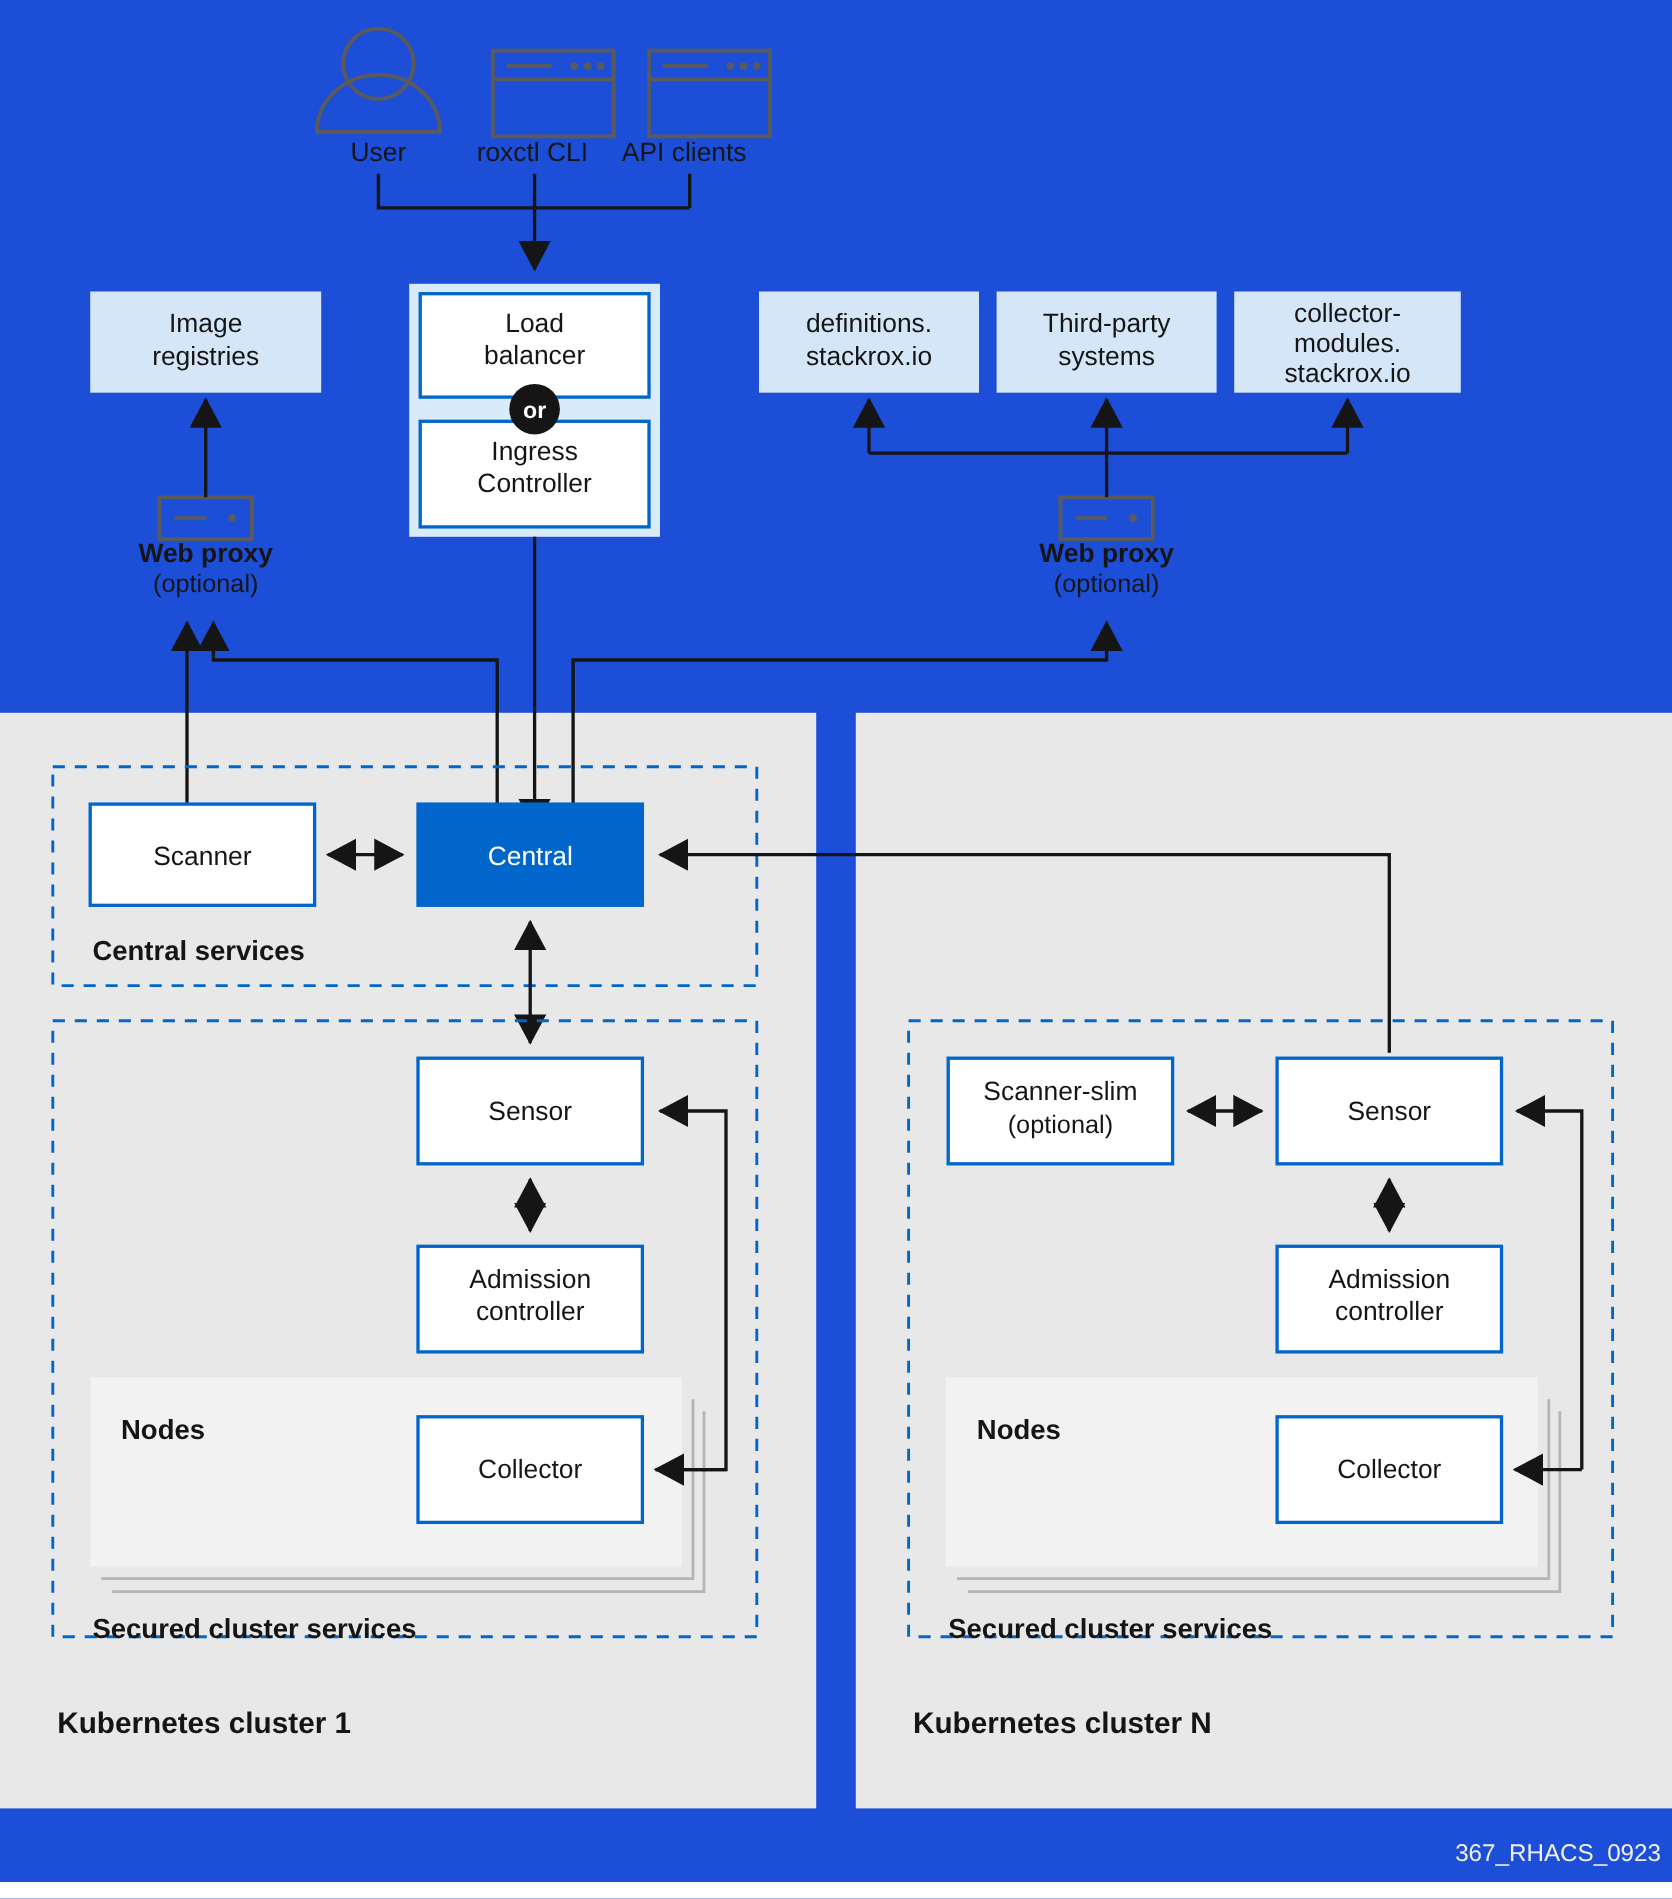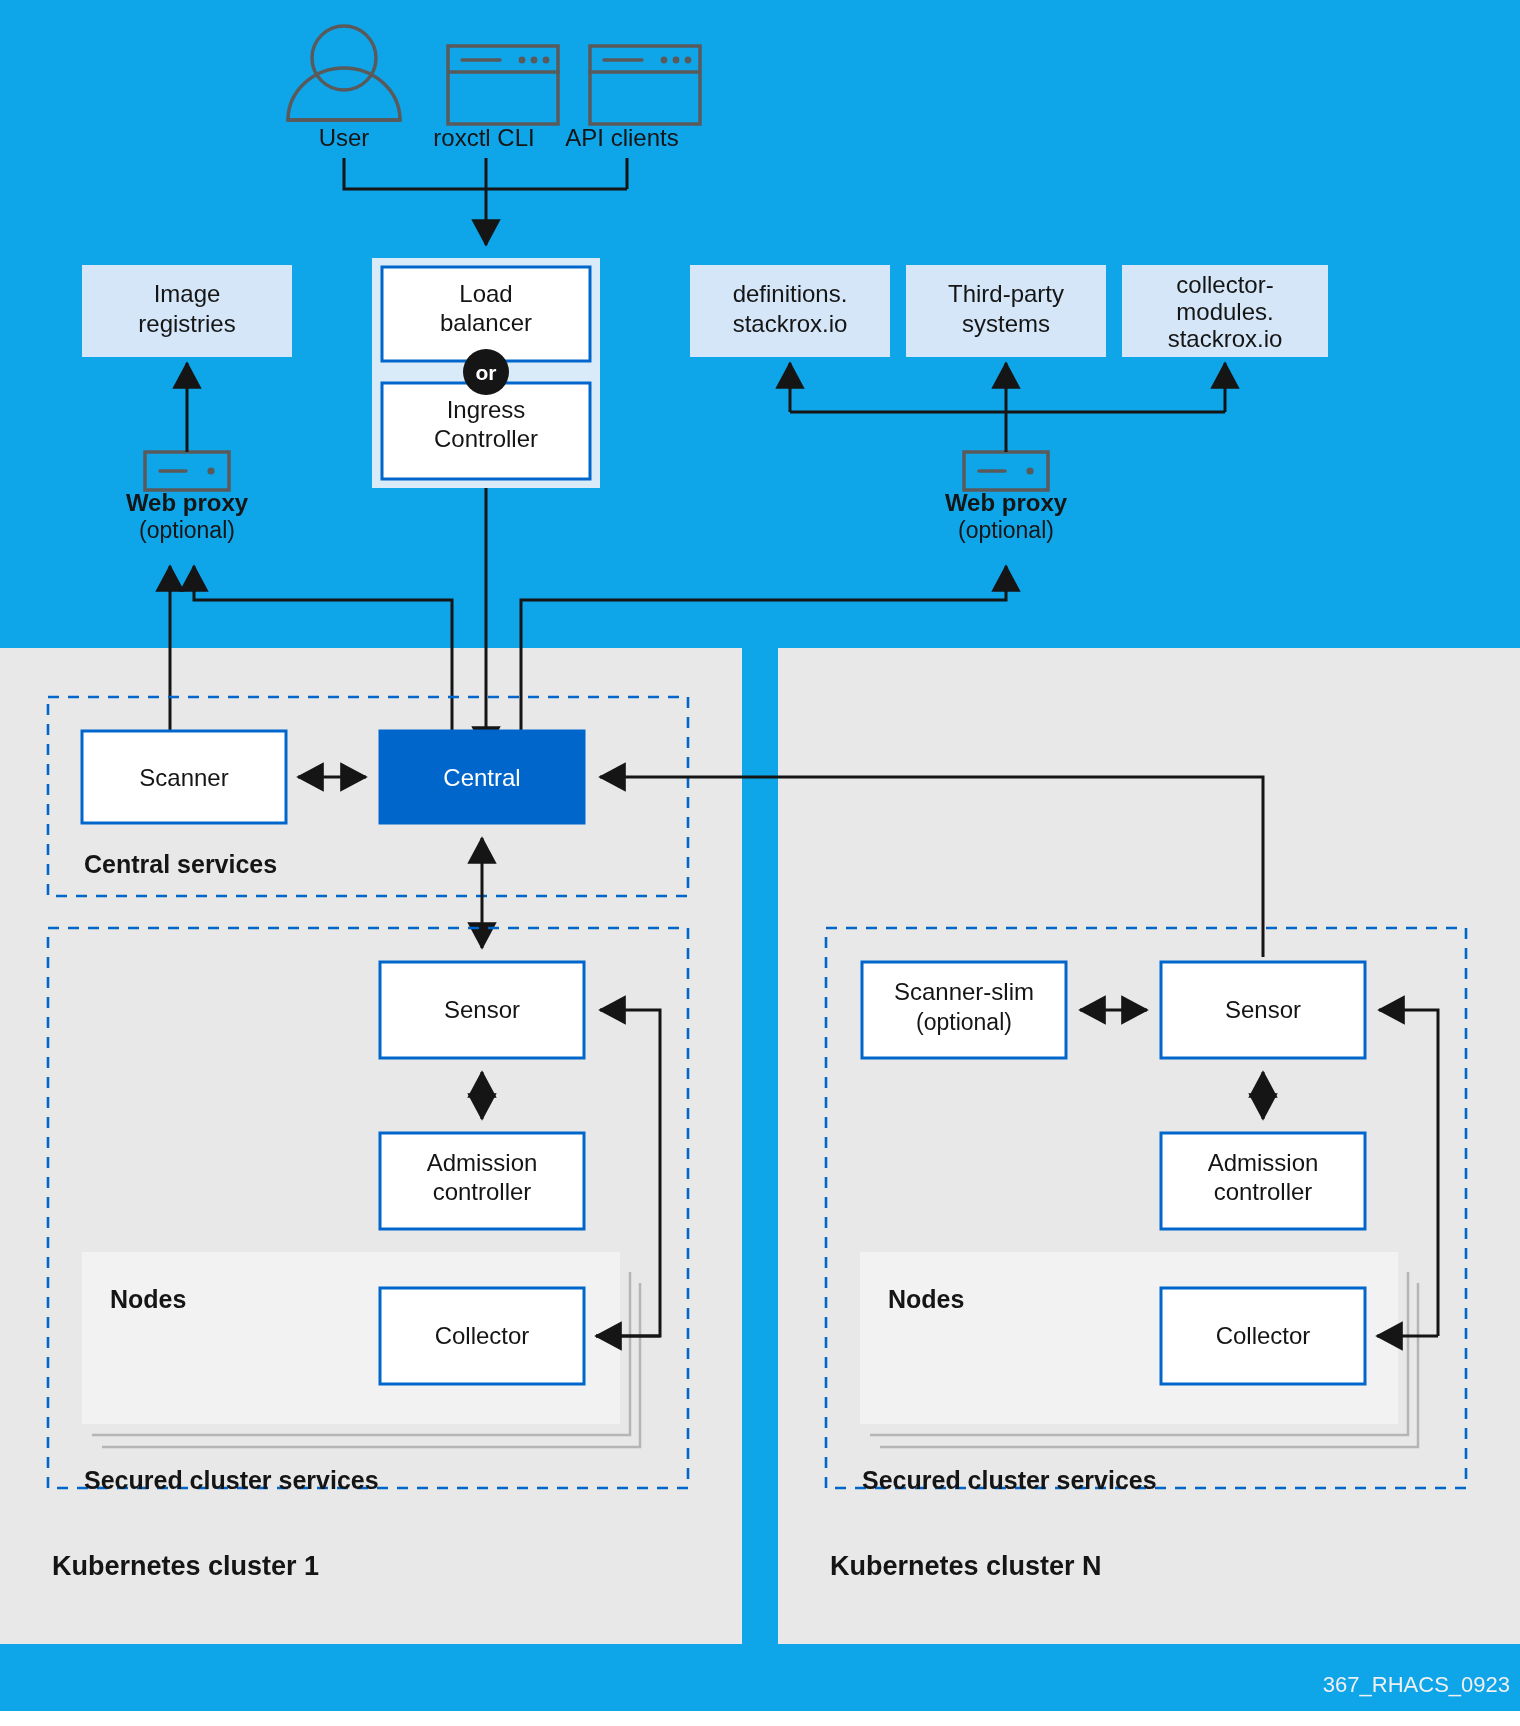--- a/index.html
+++ b/index.html
@@ -1,17 +1,17 @@
 <!DOCTYPE html>
 <html><head>
 <meta charset="utf-8">
 <style>
   html,body{margin:0;padding:0;background:#ffffff;}
   body{font-family:"Liberation Sans",sans-serif;}
-  #stage{position:relative;width:1520px;height:1711px;background:#0ea5e9;overflow:hidden;}
+  #stage{position:relative;width:1520px;height:1711px;background:#1d4ed8;overflow:hidden;}
   svg.diagram{position:absolute;top:0;left:0;width:1520px;height:1726px;}
 
   .lbl{font-family:"Liberation Sans",sans-serif;fill:#151515;}
   .lbl-node{font-size:24px;text-anchor:middle;}
   .lbl-sub{font-size:23px;text-anchor:middle;}
   .lbl-bold{font-size:25px;font-weight:bold;text-anchor:start;}
   .lbl-white{fill:#ffffff;}
   .lbl-or{fill:#ffffff;font-size:21px;font-weight:bold;text-anchor:middle;}
   .wm{fill:#f0f0f0;font-size:22px;text-anchor:end;}
 

